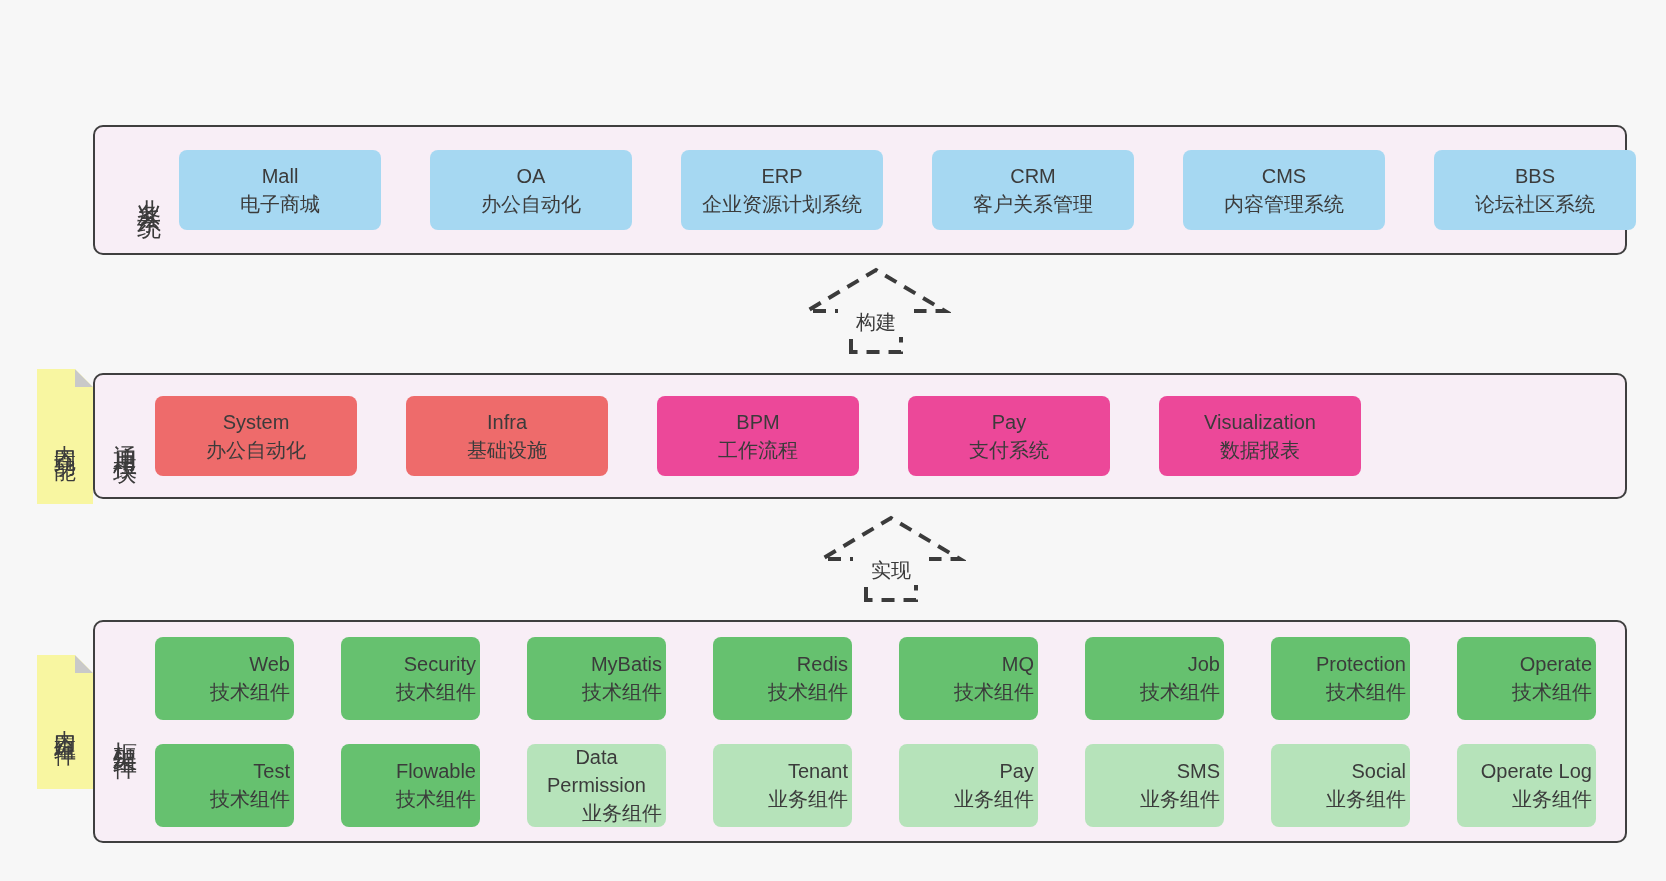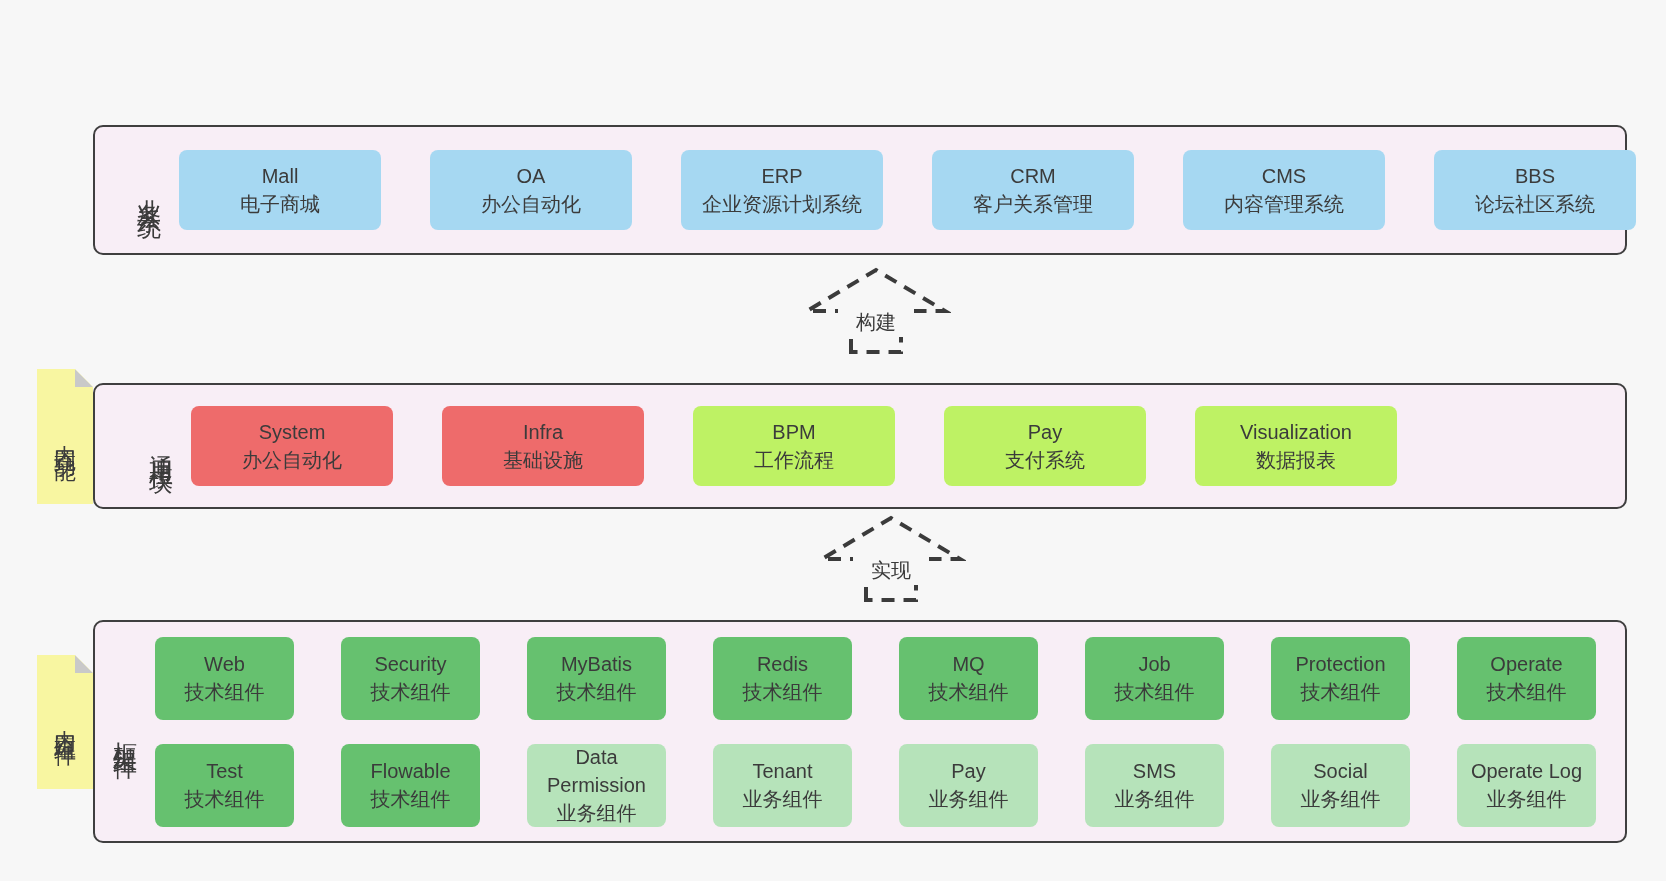--- a/index.html
+++ b/index.html
@@ -7,42 +7,42 @@
     width:1666px;height:881px;position:relative;overflow:hidden;
     background:#f7f7f7;color:#3b3b3b;
     font-family:"Liberation Sans","DejaVu Sans",sans-serif;
   }
   .container{
     position:absolute;left:93px;width:1534px;box-sizing:border-box;
     background:#f8eef6;border:2px solid #3f3f3f;border-radius:10px;
     display:flex;z-index:2;
   }
   #layer-business{top:125px;height:130px;padding-left:24px;}
-  #layer-modules{top:383px;height:126px;padding-left:36px;}
+  #layer-modules{top:373px;height:126px;}
   #layer-components{top:620px;height:223px;}
   .layer-label{width:60px;flex:none;display:flex;align-items:center;justify-content:center;}
   .layer-label span{
     writing-mode:vertical-rl;text-orientation:upright;
     font-size:24px;letter-spacing:5px;color:#3b3b3b;
   }
   .boxes-row{flex:1;display:flex;align-items:center;gap:49px;}
   .boxes-row .box{width:202px;height:80px;}
   .boxes-grid{
     flex:1;display:grid;grid-template-columns:repeat(8,139px);
     column-gap:47px;row-gap:24px;align-content:center;
   }
-  .boxes-grid .box{width:139px;height:83px;}
+  .boxes-grid .box{width:139px;height:83px;align-items:flex-end;}
   .box{
     border-radius:8px;display:flex;flex-direction:column;
     align-items:center;justify-content:center;text-align:center;
     font-size:20px;line-height:28px;flex:none;box-sizing:border-box;padding:0 4px;
   }
   .tone-blue{background:#a6d8f2;}
   .tone-red{background:#ee6b6b;}
-  .tone-pink{background:#bef264;align-items:center;}
+  .tone-pink{background:#ec4899;align-items:center;}
   .tone-green{background:#66c16f;}
   .tone-light-green{background:#b6e3ba;}
   .tab{
     position:absolute;left:37px;width:56px;z-index:1;
     background:#f8f6a1;
     clip-path:polygon(0 0,calc(100% - 18px) 0,100% 18px,100% 100%,0 100%);
     display:flex;align-items:center;justify-content:center;
   }
   #tab-modules{top:369px;height:135px;}
   #tab-components{top:655px;height:134px;}

